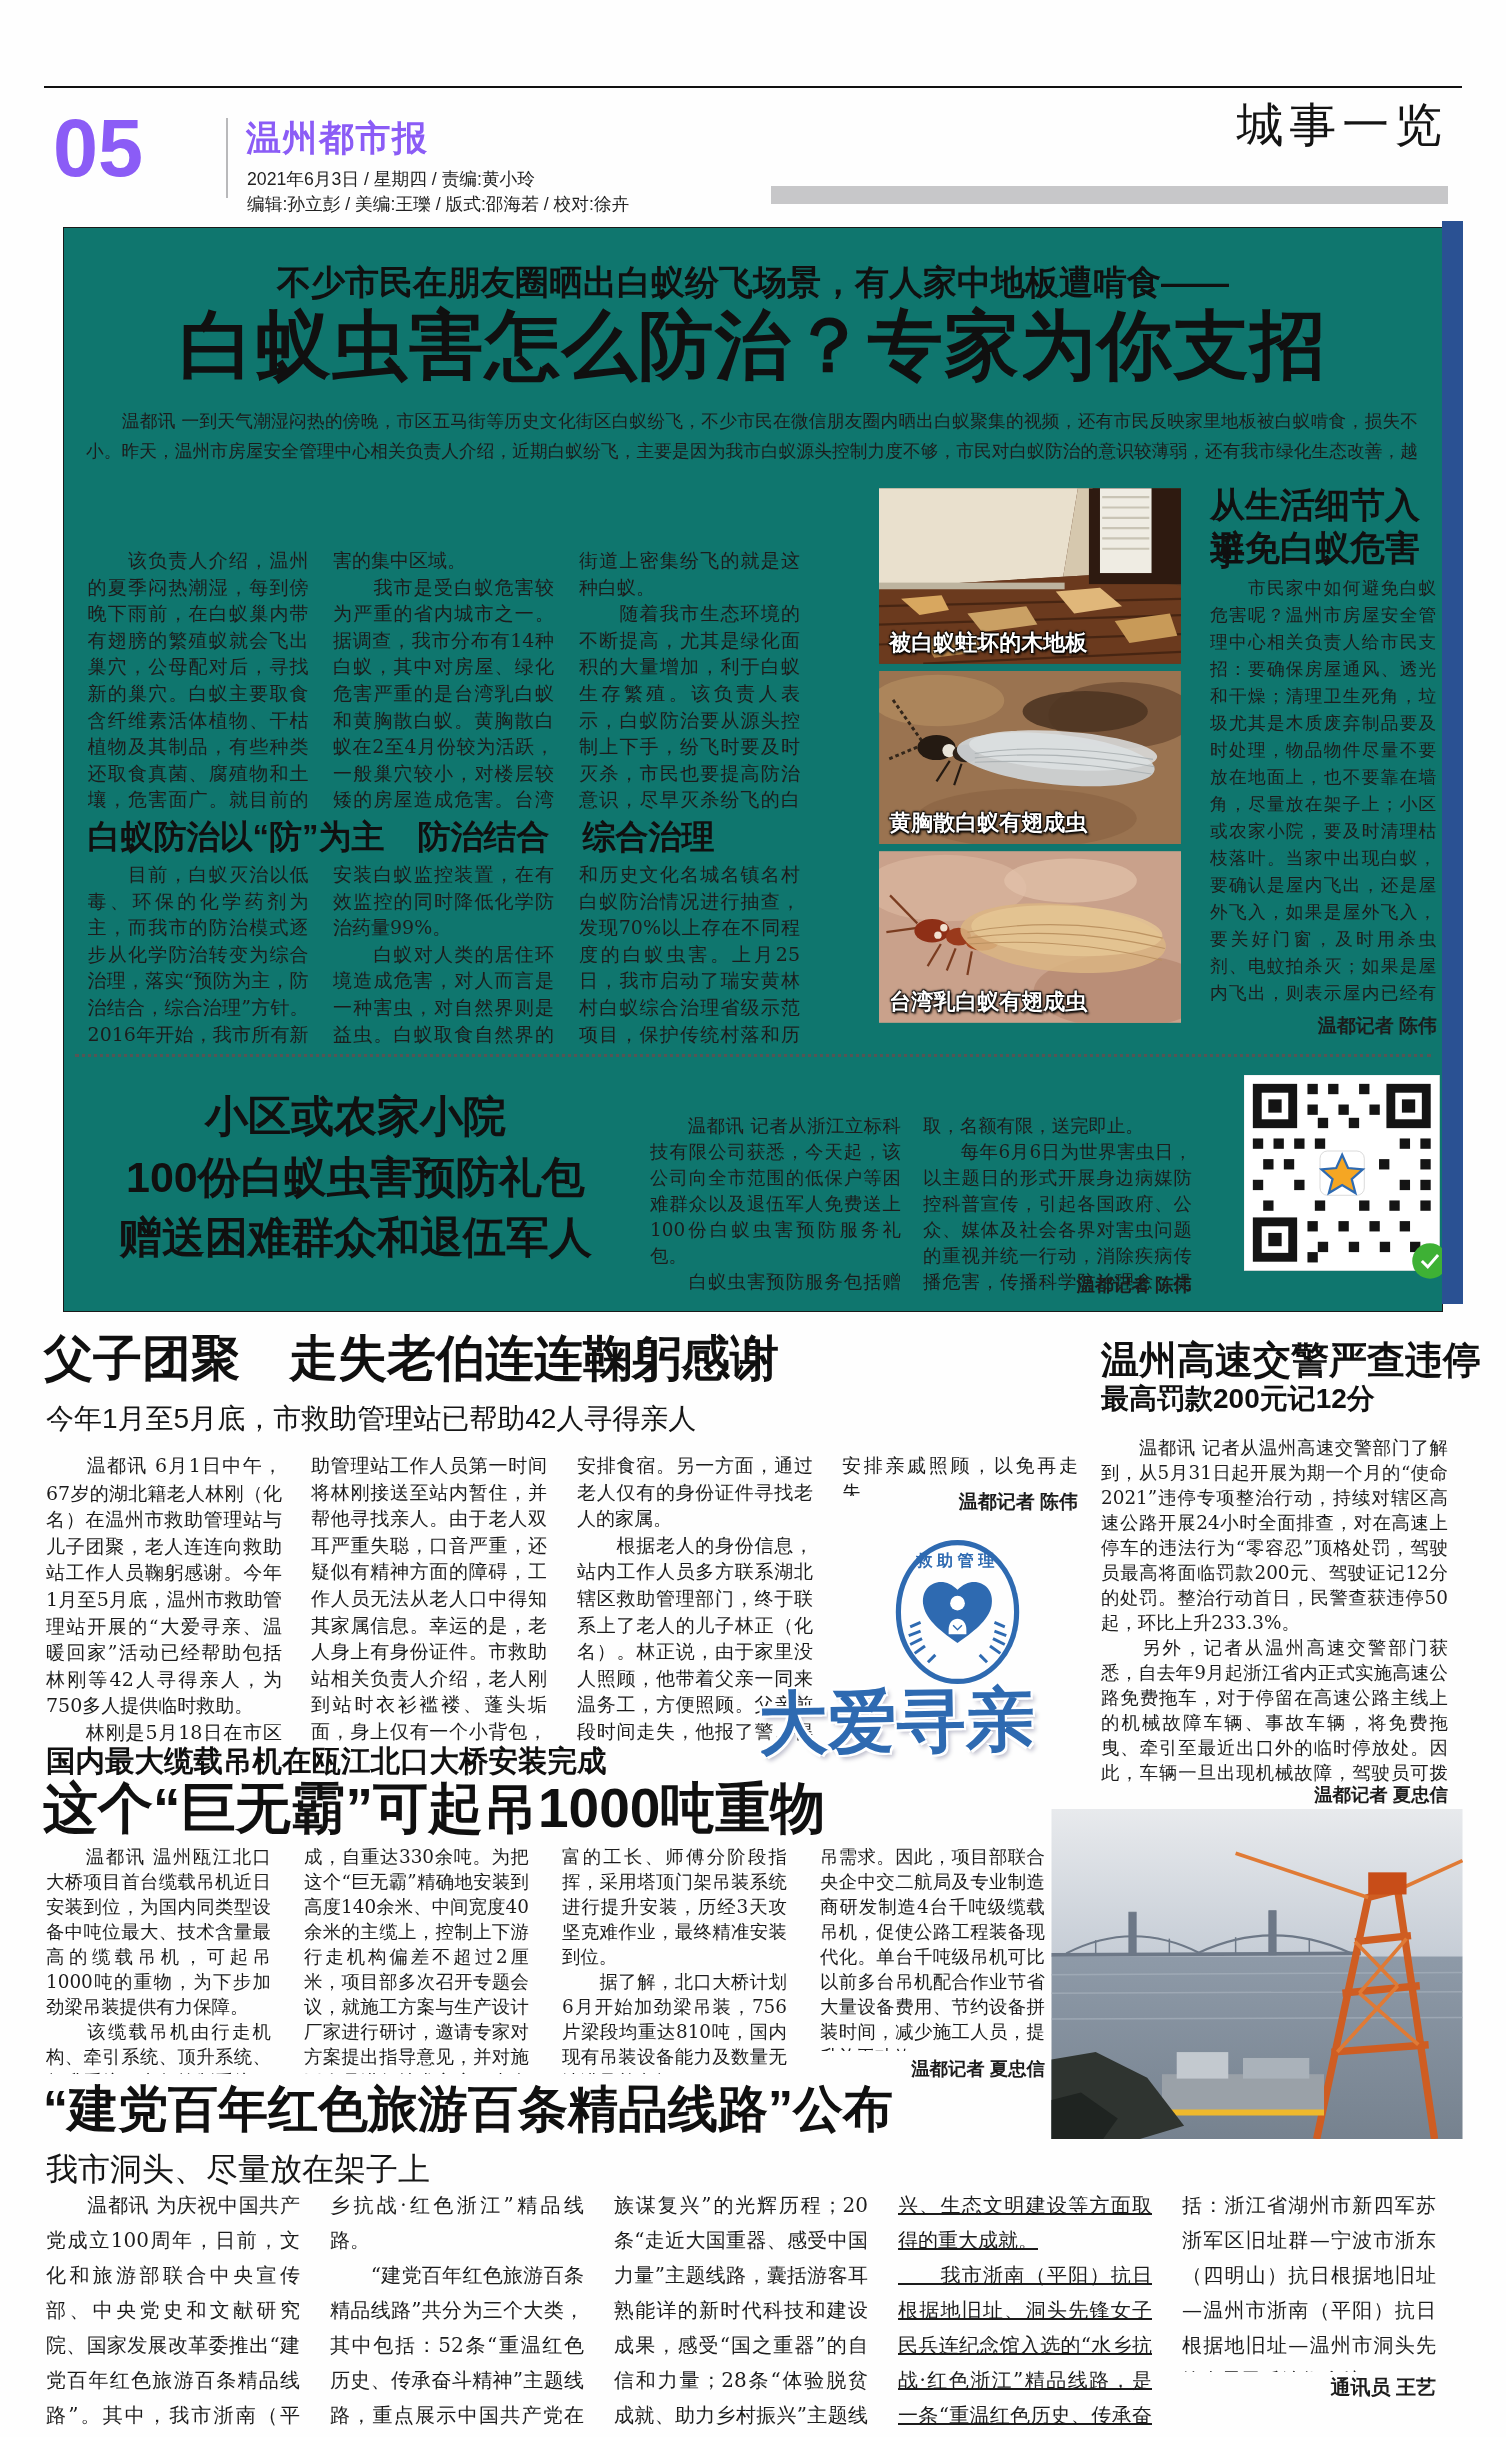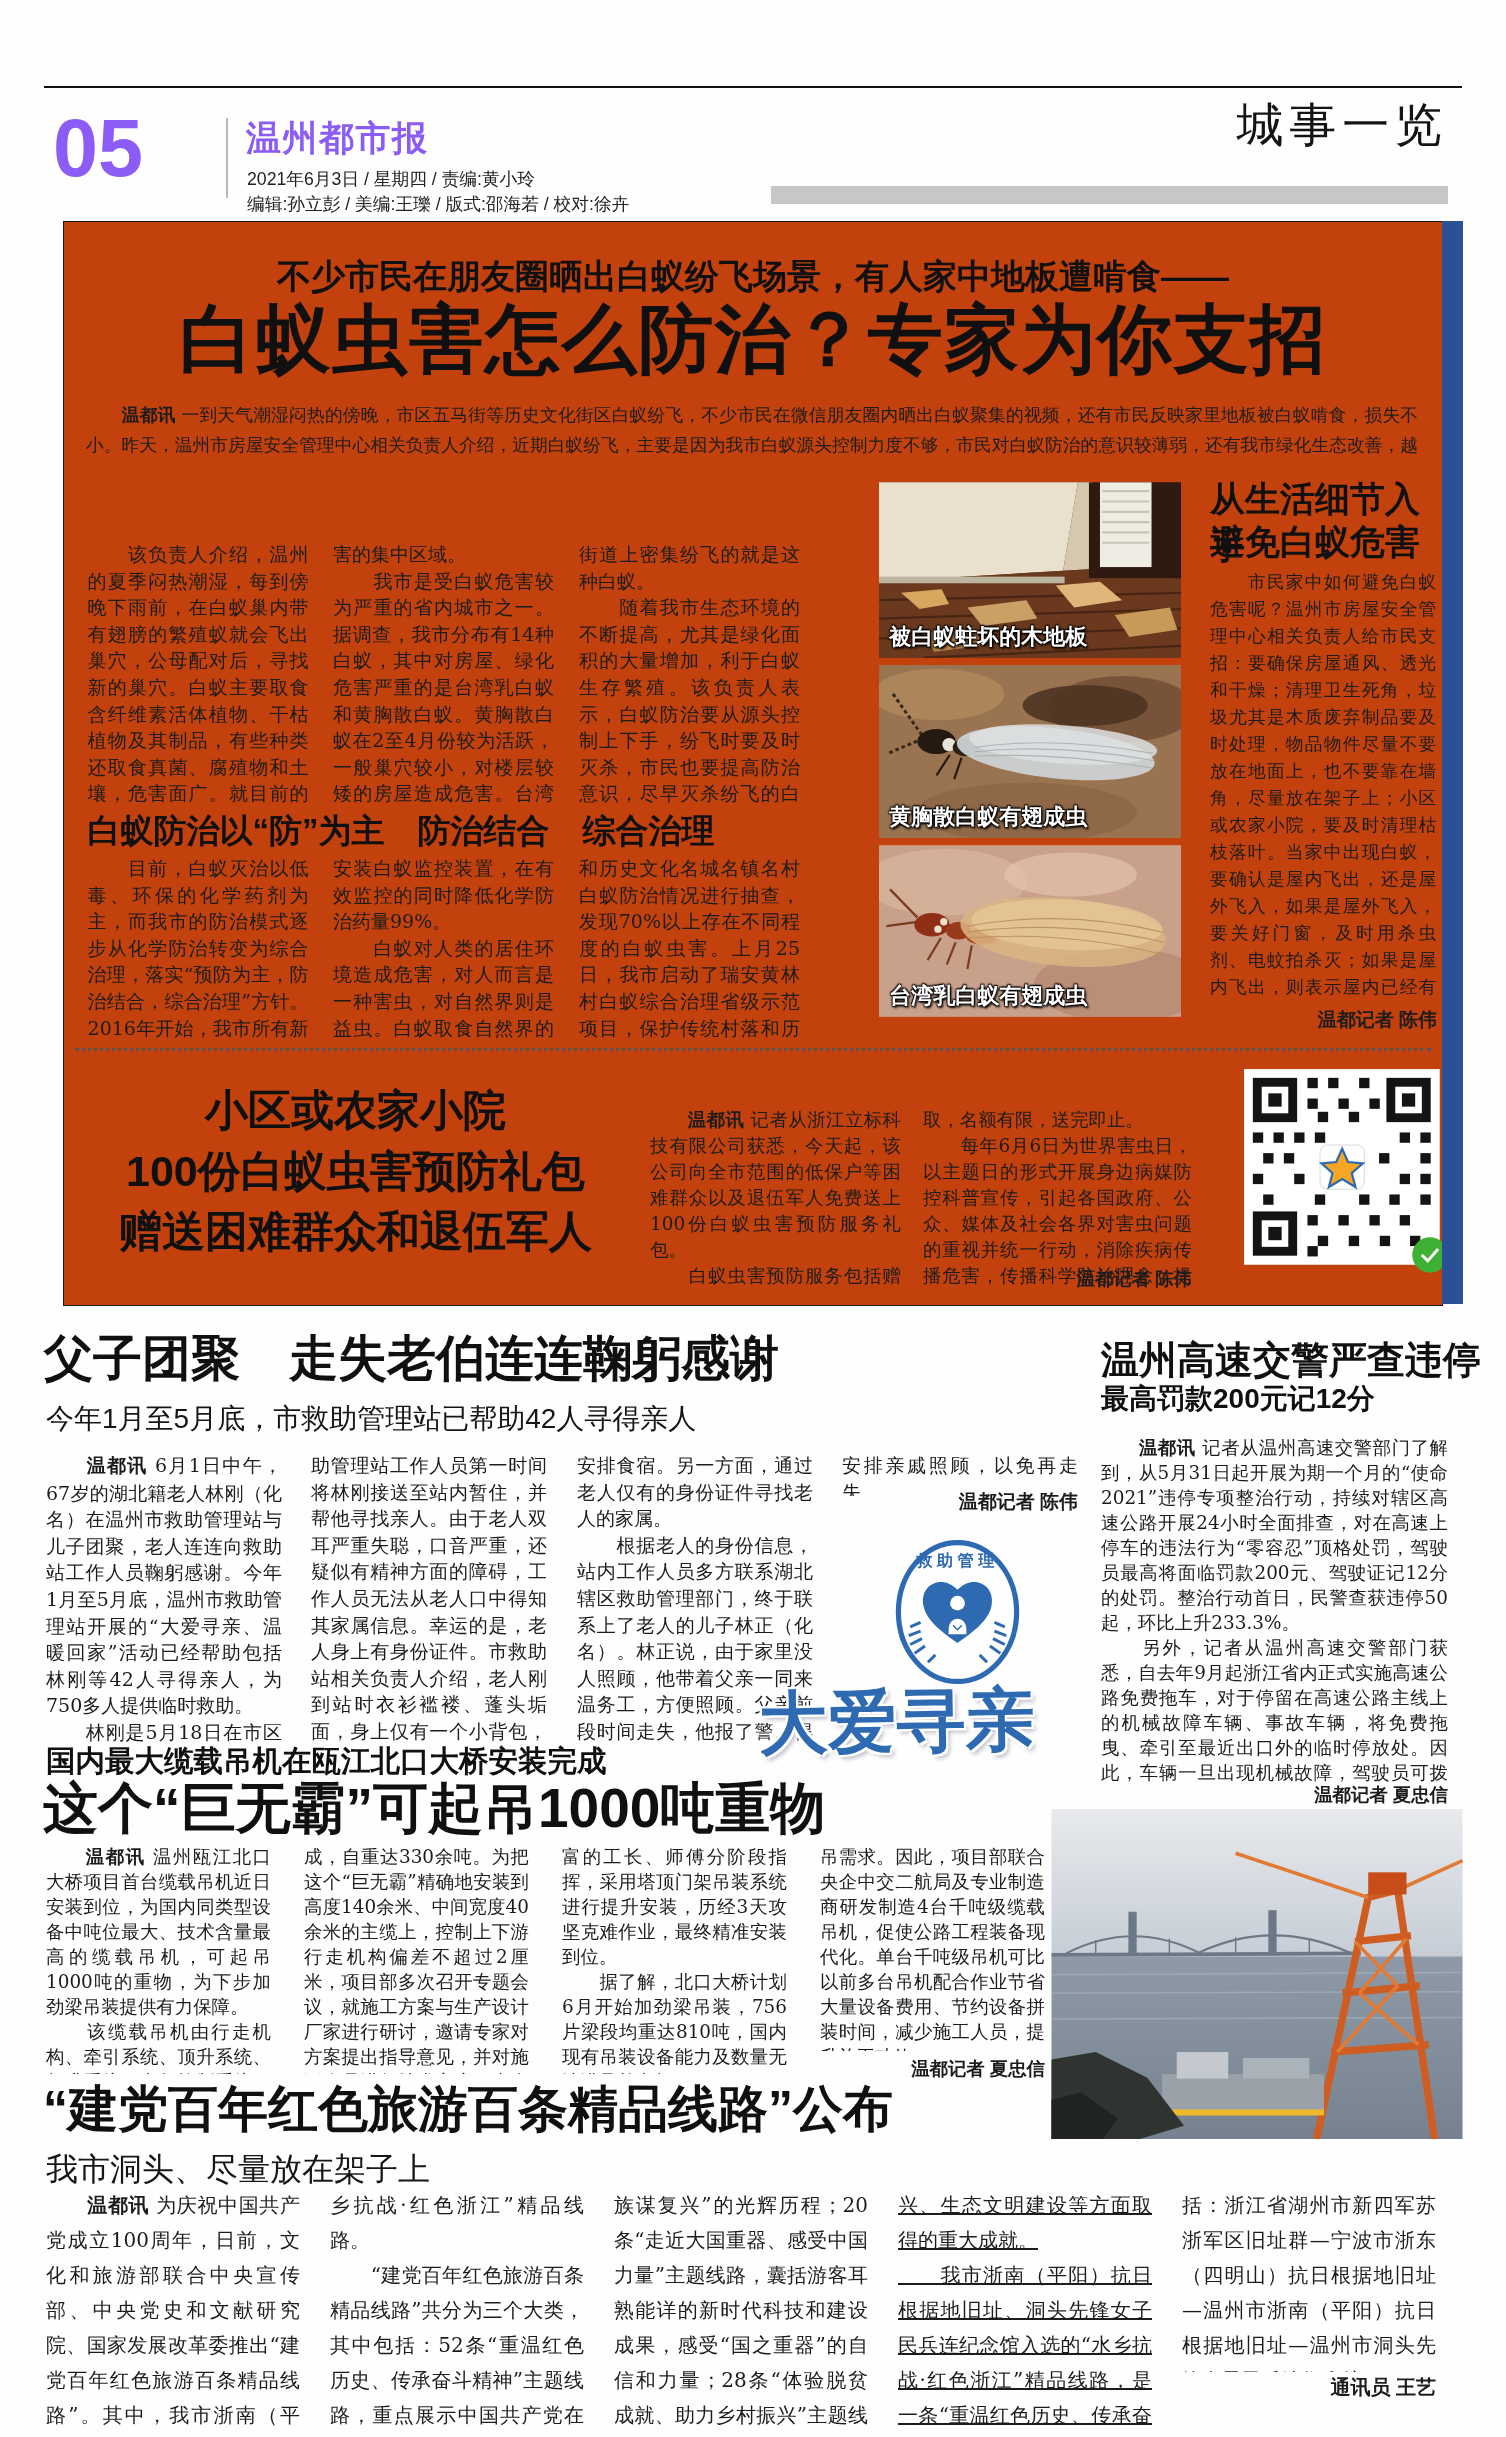--- a/index.html
+++ b/index.html
@@ -5,21 +5,21 @@
   html,body{margin:0;padding:0;background:#ffffff;}
   .page{position:relative;width:1507px;height:2438px;background:#fefefe;overflow:hidden;
         font-family:"DejaVu Serif",serif;color:#1c1c1c;}
   .abs{position:absolute;}
   .hei{font-family:"Liberation Sans",sans-serif;}
   .red{color:#8b5cf6;}
   .rule{background:#111;}
   .graybar{background:#c7c7c9;}
   .col{position:absolute;overflow:hidden;text-align:justify;}
   .col p{margin:0;white-space:pre-line;}
-  .tag{font-weight:bold;font-family:"Liberation Sans",sans-serif;}
+  .tag{font-weight:normal;font-family:"Liberation Sans",sans-serif;}
   .byline{font-family:"Liberation Sans",sans-serif;font-weight:bold;text-align:right;}
   .boxed{border:1.5px solid #1a1a1a;}
   .dotted{border-top:3px dotted #555;}
   .caption{position:absolute;left:10.3px;bottom:5.9px;color:#fff;
            font-family:"Liberation Sans",sans-serif;font-weight:bold;font-size:22px;
            text-shadow:1.5px 1.5px 2.2px #000,-0.7px -0.7px 1.5px #000,0.7px -0.7px 1.5px #000,-0.7px 0.7px 1.5px #000;}
   figure{margin:0;position:absolute;overflow:hidden;}
   figure svg{display:block;}
   .headline{font-family:"Liberation Sans",sans-serif;font-weight:900;color:#101010;line-height:1.08;}
   .kicker{font-family:"Liberation Sans",sans-serif;font-weight:700;color:#101010;}
@@ -36,21 +36,21 @@
   <header>
     <div class="abs hei red" style="left:53px;top:108px;font-size:81px;font-weight:900;line-height:1;">05</div>
     <div class="abs" style="left:226px;top:118px;width:2.2px;height:80px;background:#b9b9bb;"></div>
     <div class="abs hei red" style="left:246px;top:115px;font-size:35px;font-weight:800;letter-spacing:1.5px;">温州都市报</div>
     <div class="abs hei" style="left:247px;top:167px;font-size:17.7px;color:#222;">2021年6月3日 / 星期四 / 责编:黄小玲</div>
     <div class="abs hei" style="left:247px;top:192px;font-size:17.7px;color:#222;">编辑:孙立彭 / 美编:王瓅 / 版式:邵海若 / 校对:徐卉</div>
     <div class="abs graybar" style="left:771px;top:186px;width:677px;height:17.7px;"></div>
     <div class="abs hei" style="left:1084px;top:94px;width:364px;font-size:47px;font-weight:400;letter-spacing:5.9px;text-align:right;color:#141414;">城事一览</div>
   </header>
 
-  <section class="abs boxed" style="left:63px;top:221px;width:1378px;height:1083px;background:#c2410c;">
+  <section class="abs boxed" style="left:63px;top:227px;width:1378px;height:1083px;background:#0f766e;">
 
     <div class="abs kicker" style="left:0;top:32px;width:100%;text-align:center;font-size:34px;">不少市民在朋友圈晒出白蚁纷飞场景，有人家中地板遭啃食——</div>
 
     <div class="abs headline" style="left:0;top:77px;width:100%;text-align:center;font-size:75px;letter-spacing:1.5px;">白蚁虫害怎么防治？专家为你支招</div>
 
     <div class="col" style="left:22px;top:179px;width:1332px;height:63px;font-size:17.7px;line-height:29.5px;">
       <p><span class="tag">　　温都讯</span><span> 一到天气潮湿闷热的傍晚，市区五马街等历史文化街区白蚁纷飞，不少市民在微信朋友圈内晒出白蚁聚集的视频，还有市民反映家里地板被白蚁啃食，损失不小。昨天，温州市房屋安全管理中心相关负责人介绍，近期白蚁纷飞，主要是因为我市白蚁源头控制力度不够，市民对白蚁防治的意识较薄弱，还有我市绿化生态改善，越发适合白蚁生存繁殖。</span></p>
     </div>
 
     <div class="col" style="left:23.6px;top:319px;width:221px;height:263px;font-size:19px;line-height:26.6px;">

